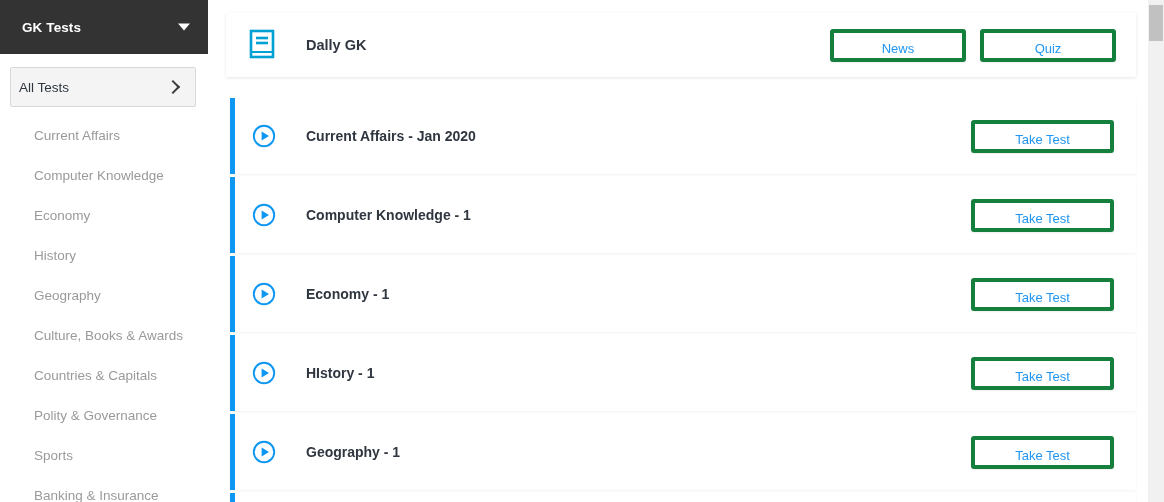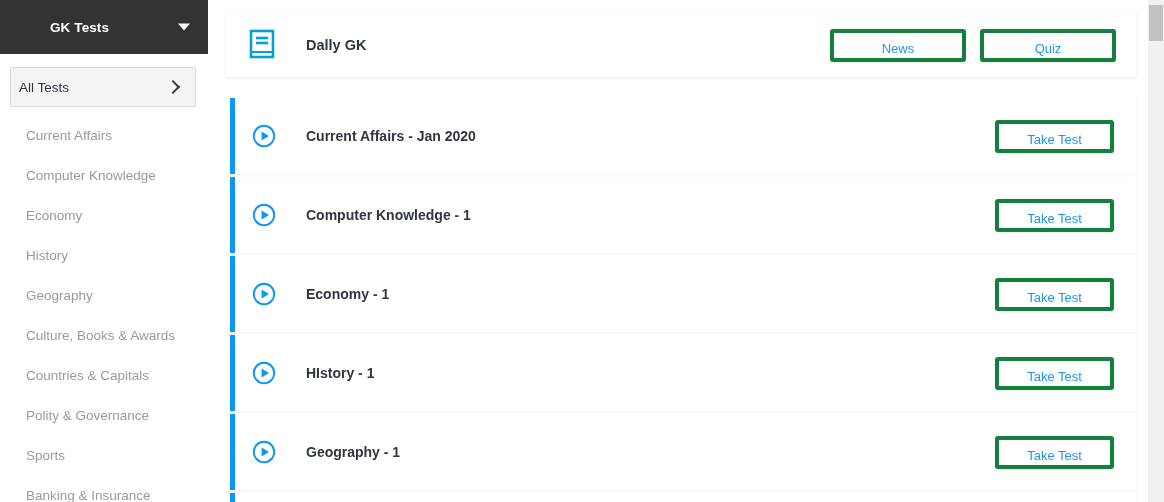--- a/index.html
+++ b/index.html
@@ -30,21 +30,20 @@
     height: 502px;
     background: #ffffff;
     overflow: hidden;
   }
   #sidebar-header {
     position: relative;
     height: 54px;
     background: #333333;
     display: flex;
     align-items: center;
-    padding-left: 28px;
   }
   #sidebar-title {
     color: #ffffff;
     font-size: 13.5px;
     font-weight: bold;
     margin-left: 22px;
     letter-spacing: 0.1px;
   }
   #sidebar-caret {
     position: absolute;
@@ -83,21 +82,21 @@
   }
   #sidebar-list {
     margin-top: 8px;
     padding: 0;
     list-style: none;
   }
   .sidebar-item {
     height: 40px;
     display: flex;
     align-items: center;
-    padding-left: 26px;
+    padding-left: 34px;
     box-sizing: border-box;
   }
   .sidebar-item-label {
     font-size: 13.5px;
     color: #9a9a9a;
     white-space: nowrap;
   }
 
   
   #main {
@@ -195,21 +194,21 @@
   .test-title {
     margin-left: 30px;
     font-size: 14px;
     font-weight: bold;
     color: #2f3640;
     white-space: nowrap;
   }
   .take-test-btn {
     margin-left: auto;
     margin-right: 22px;
-    width: 119px;
+    width: 143px;
     height: 33px;
     line-height: 31px;
   }
 
   
   #scroll-track {
     position: absolute;
     right: 0;
     top: 0;
     width: 16px;

